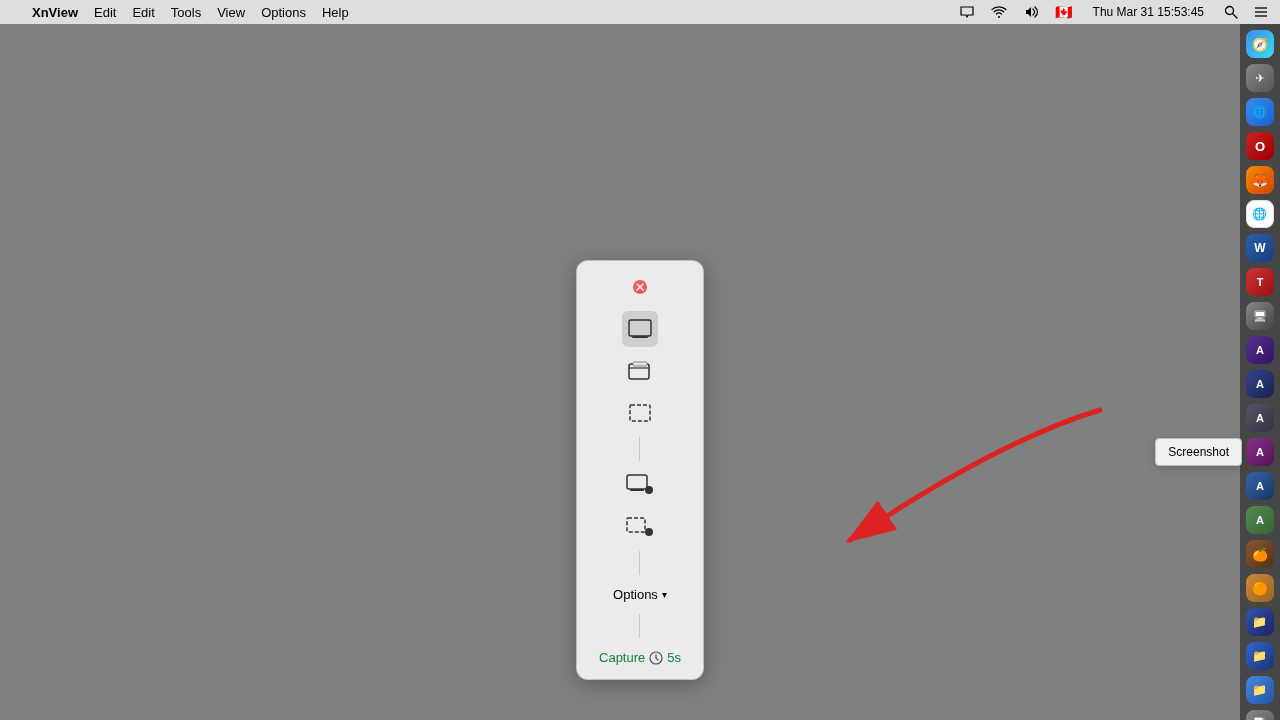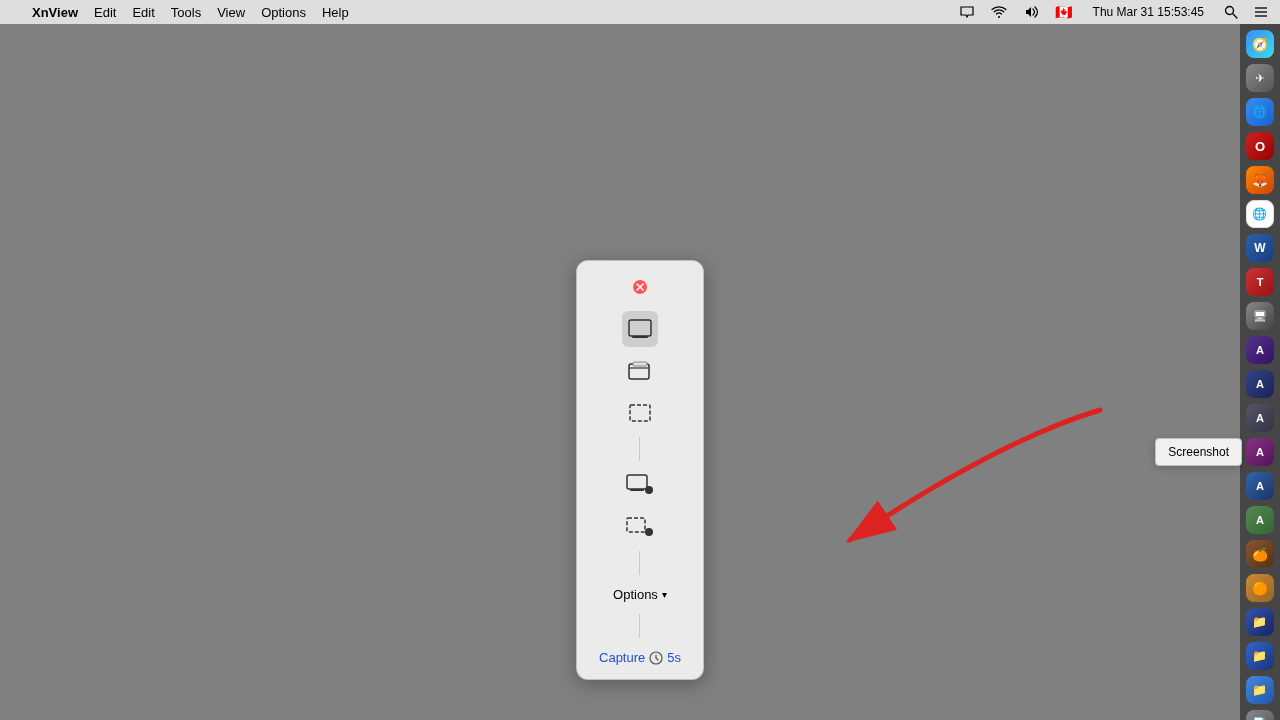--- a/index.html
+++ b/index.html
@@ -180,21 +180,21 @@
       border-radius: 6px;
       display: flex;
       align-items: center;
       gap: 4px;
     }
 
     .toolbar-capture-btn {
       background: transparent;
       border: none;
       font-size: 13px;
-      color: #1d4ed8;
+      color: #15803d;
       cursor: pointer;
       padding: 6px 10px;
       border-radius: 6px;
       display: flex;
       align-items: center;
       gap: 4px;
     }
 
     
     .dock-circle {

